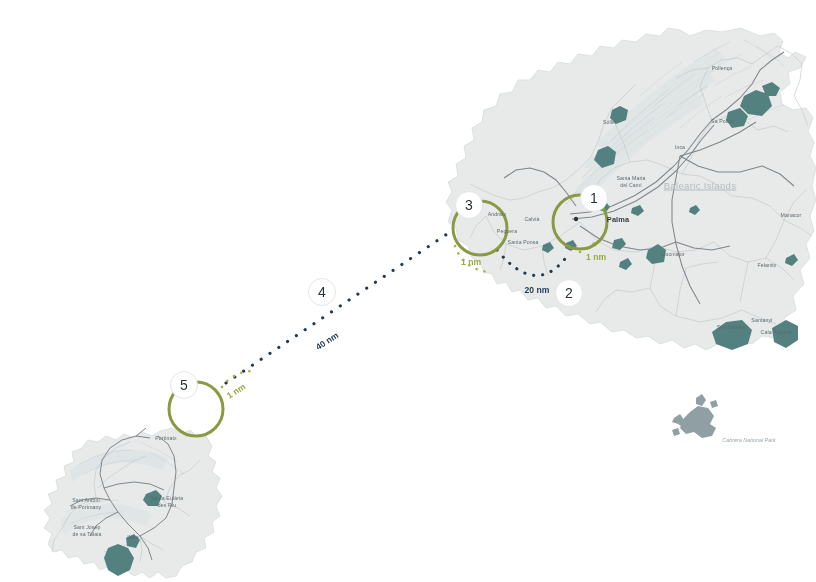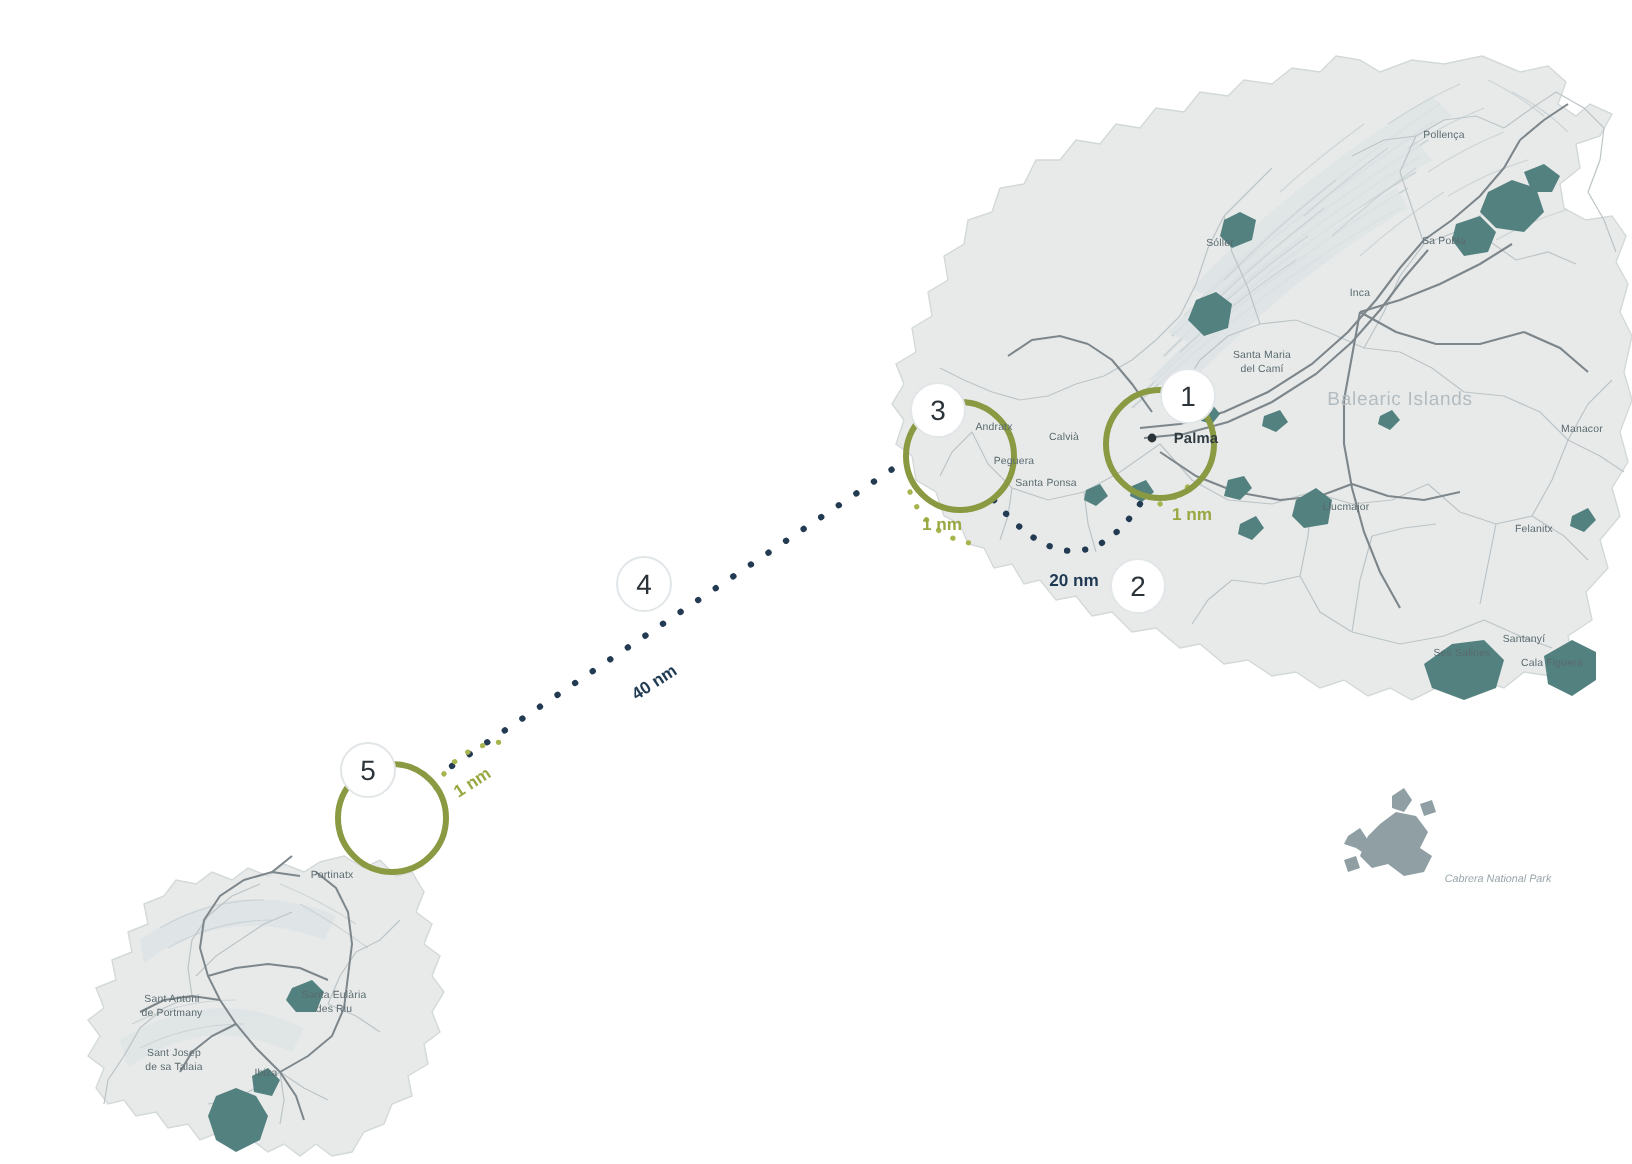--- a/index.html
+++ b/index.html
@@ -277,27 +277,27 @@
     <path fill="none" stroke="#a8b44e" stroke-width="2.6" stroke-linecap="round" stroke-dasharray="0.1 8" d="M218,394 A38,38 0 0 1 252,371"></path>
 
     <circle cx="580" cy="222" r="27" fill="none" stroke="#8a9a43" stroke-width="3"></circle>
     <circle cx="480" cy="228" r="27" fill="none" stroke="#8a9a43" stroke-width="3"></circle>
     <circle cx="196" cy="409" r="27" fill="none" stroke="#8a9a43" stroke-width="3"></circle>
 
     <circle cx="576" cy="219" r="2.2" fill="#2b3338"></circle>
   </svg>
 
   <div id="regionLayer">
-      <div class="lbl region" style="left: 700px; top: 200px;">Balearic Islands</div>
+      <div class="lbl region" style="left: 700px; top: 185px; text-decoration: underline;">Balearic Islands</div>
     </div>
   <div id="parkLayer">
       <div class="lbl park" style="left: 749px; top: 440px;">Cabrera National Park</div>
     </div>
   <div id="mallLayer">
-      <div class="lbl town big" style="left: 598px; top: 219px;">Palma</div>
+      <div class="lbl town big" style="left: 618px; top: 219px;">Palma</div>
       <div class="lbl town" style="left: 722px; top: 68px;">Pollença</div>
       <div class="lbl town" style="left: 610px; top: 122px;">Sóller</div>
       <div class="lbl town" style="left: 722px; top: 121px;">Sa Pobla</div>
       <div class="lbl town" style="left: 680px; top: 147px;">Inca</div>
       <div class="lbl town" style="left: 631px; top: 178px;">Santa Maria</div>
       <div class="lbl town" style="left: 631px; top: 185px;">del Camí</div>
       <div class="lbl town" style="left: 497px; top: 214px;">Andratx</div>
       <div class="lbl town" style="left: 532px; top: 219px;">Calvià</div>
       <div class="lbl town" style="left: 507px; top: 231px;">Peguera</div>
       <div class="lbl town" style="left: 523px; top: 242px;">Santa Ponsa</div>

